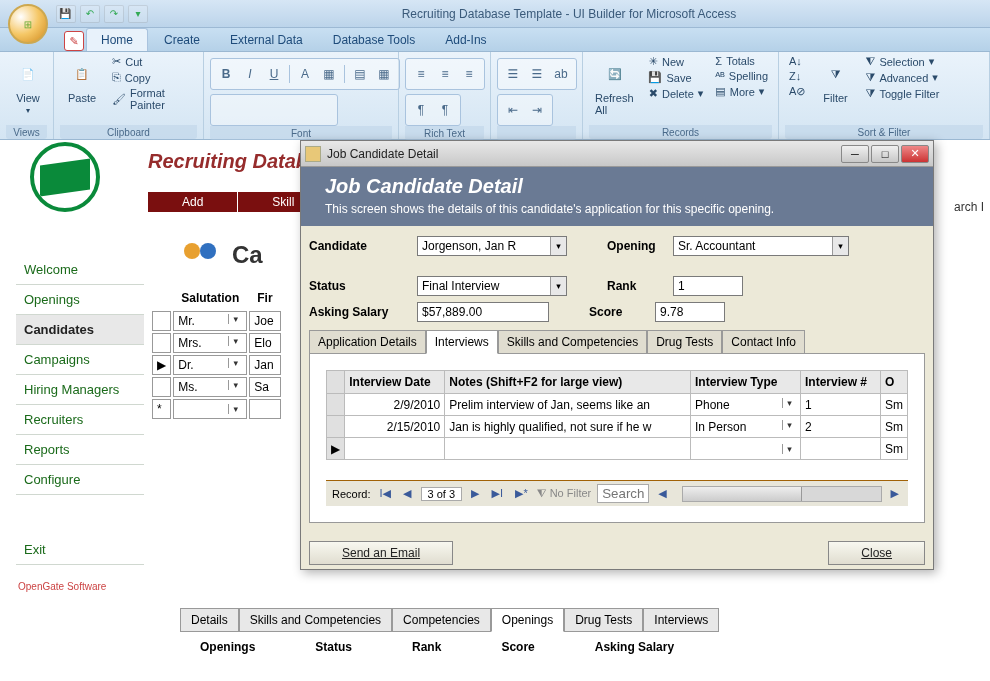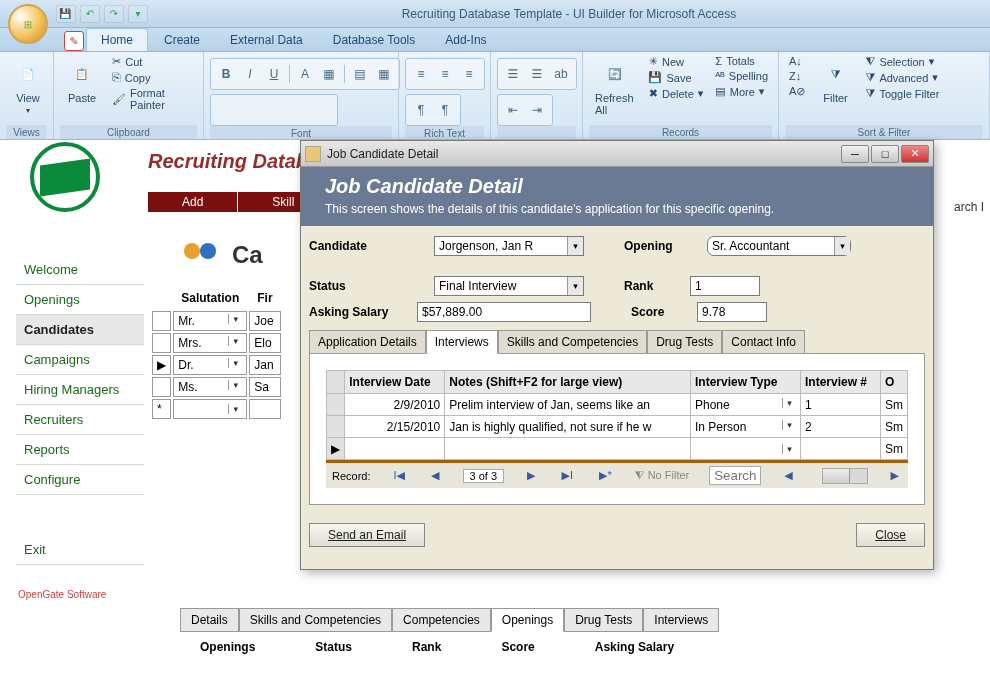--- a/index.html
+++ b/index.html
@@ -36,21 +36,21 @@
 .left-logo { position:absolute; left:30px; top:2px; width:70px; height:70px; border-radius:50%; border:4px solid #0a8a3a; background:#fff; overflow:hidden;}
 .left-logo::after{content:"";position:absolute;left:10%;top:25%;width:80%;height:50%;background:#0a8a3a;transform:skewY(-8deg);}
 .dbtitle { position:absolute; left:148px; top:10px; font-size:20px; font-weight:bold; color:#962c2c; font-style:italic;}
 
 .toolbar-red { position:absolute; left:148px; top:52px; display:flex;}
 .toolbar-red div { background:#7a0f0f; color:#fff; font-size:12px; padding:3px 34px; border-right:1px solid #fff; cursor:pointer;}
 
 .sidebar { position:absolute; left:16px; top:115px; width:128px;}
 .side-item { padding:7px 8px; font-size:13px; color:#1a6a1a; border-bottom:1px solid #d0d8d0; cursor:pointer; background:#fff;}
 .side-item.active { background:#e8e8e8; font-weight:bold; color:#222;}
-.opengate { font-size:10px; color:#c44; margin-top:24px; padding-left:2px;}
+.opengate { font-size:10px; color:#c44; margin-top:16px; padding-left:2px;}
 
 .content-head { position:absolute; left:180px; top:95px; display:flex; align-items:center; gap:12px;}
 .content-head h2 { font-size:24px; color:#333; font-weight:bold;}
 .cand-table { position:absolute; left:150px; top:145px; font-size:12px; }
 .cand-table th{ font-weight:bold; padding:4px 8px; text-align:center;}
 .cand-table td{ border:1px solid #999; padding:2px 4px; background:#fff;}
 .row-sel { background:#d0d0d0; width:16px;}
 .dd-arrow{ display:inline-block; width:14px; text-align:center; border-left:1px solid #999; float:right; font-size:9px; color:#333;}
 
 .lower-tabs { position:absolute; left:180px; top:468px; display:flex; font-size:12px;}
@@ -68,42 +68,42 @@
 .dlg-ctrl.close{ background:linear-gradient(to bottom,#e88,#c33); color:#fff;}
 
 .dlg-header { background:#6a7a94; color:#fff; padding:8px 24px 10px 24px;}
 .dlg-header h3 { font-size:20px; font-style:italic; font-weight:bold;}
 .dlg-header p { font-size:12px; margin-top:4px;}
 
 .dlg-body { padding:10px 8px;}
 .frow { display:flex; align-items:center; margin-bottom:6px; font-size:12px;}
 .flabel { width:108px; font-weight:bold;}
 .finput { border:1px solid #7a7a7a; background:#fff; padding:2px 4px; font-size:12px; height:20px;}
-.fselect { position:relative; display:inline-block;margin-left:17px;}
+.fselect { position:relative; display:inline-block;}
 .fselect .dd{ position:absolute; right:1px; top:1px; width:16px; height:18px; background:#e8e8e8; border-left:1px solid #999; text-align:center; font-size:9px; line-height:18px;}
 .flabel2 { width:66px; font-weight:bold; margin-left:40px;}
 
 .dlg-tabs { display:flex; margin-top:8px; font-size:12px;}
 .dlg-tab { border:1px solid #999; padding:4px 8px; background:#e0ddd0; cursor:pointer;}
 .dlg-tab.active { background:#fff; border-bottom:1px solid #fff; font-weight:normal;}
 .dlg-tabcontent { border:1px solid #999; background:#fff; margin-top:-1px; padding:16px;}
 
 .itable { width:100%; font-size:12px; border-collapse:collapse;}
 .itable th { background:#e8e8e8; border:1px solid #bbb; padding:4px 4px; font-weight:bold; text-align:left;}
 .itable td { border:1px solid #bbb; padding:2px 4px; height:22px;}
 .itable .rsel{ width:14px; background:#e0e0e0;}
 
-.recordnav { background:#e8e6da; border-top:3px solid #a16207; padding:3px 6px; font-size:11px; display:flex; align-items:center; gap:20px;}
+.recordnav { background:#e8e6da; border-top:1px solid #a16207; padding:3px 6px; font-size:11px; display:flex; align-items:center; gap:6px;margin-top:20px;}
 .recordnav .btn{ padding:0 3px; color:#3a5a9a; cursor:pointer;}
 .recordnav .srch{ border:1px solid #aaa; padding:1px 4px; width:52px; color:#888;}
 .recordnav .scroll{ flex:1; height:16px; background:#d8d8d8; border:1px solid #aaa; position:relative; margin-left:6px;}
 .recordnav .scroll::after{content:"";position:absolute;left:0;top:0;width:60%;height:100%;background:linear-gradient(to bottom,#eee,#ccc);border-right:1px solid #999;}
 
 .dlg-footer { display:flex; justify-content:space-between; padding:8px;}
-.dlg-btn { border:1px solid #888; background:linear-gradient(to bottom,#f8f8f0,#e0ddd0); padding:4px 18px; font-size:12px; cursor:pointer; text-decoration:underline; color:#222;}
+.dlg-btn { border:1px solid #888; background:linear-gradient(to bottom,#f8f8f0,#e0ddd0); padding:4px 32px; font-size:12px; cursor:pointer; text-decoration:underline; color:#222;}
 .people-ico{position:relative;width:40px;height:40px;}
 .people-ico::before{content:"";position:absolute;left:4px;top:8px;width:16px;height:16px;border-radius:50%;background:#e8a030;}
 .people-ico::after{content:"";position:absolute;left:20px;top:8px;width:16px;height:16px;border-radius:50%;background:#3070c0;}
 </style>
 </head>
 <body>
 
 <div class="office-btn">⊞</div>
 <div class="titlebar">
   <div class="qat">
@@ -365,32 +365,32 @@
     </div>
     <div class="dlg-header">
       <h3>Job Candidate Detail</h3>
       <p>This screen shows the details of this candidate's application for this specific opening.</p>
     </div>
     <div class="dlg-body">
       <div class="frow">
         <div class="flabel">Candidate</div>
         <div class="fselect"><input class="finput" style="width: 150px;" value="Jorgenson, Jan R"><div class="dd">▾</div></div>
         <div class="flabel2">Opening</div>
-        <div class="fselect"><input class="finput" style="width: 144px; border-radius: 7px;" value="Sr. Accountant"><div class="dd">▾</div></div>
+        <div class="fselect"><input class="finput" style="width: 176px;" value="Sr. Accountant"><div class="dd">▾</div></div>
       </div>
       <div style="height:14px;"></div>
       <div class="frow">
         <div class="flabel">Status</div>
         <div class="fselect"><input class="finput" style="width: 150px;" value="Final Interview"><div class="dd">▾</div></div>
         <div class="flabel2">Rank</div>
         <input class="finput" style="width: 70px;" value="1">
       </div>
       <div class="frow">
         <div class="flabel">Asking Salary</div>
-        <input class="finput" style="width: 174px;" value="$57,889.00">
+        <input class="finput" style="width: 132px;" value="$57,889.00">
         <div class="flabel2">Score</div>
         <input class="finput" style="width: 70px;" value="9.78">
       </div>
 
       <div class="dlg-tabs">
         <div class="dlg-tab">Application Details</div>
         <div class="dlg-tab active">Interviews</div>
         <div class="dlg-tab">Skills and Competencies</div>
         <div class="dlg-tab">Drug Tests</div>
         <div class="dlg-tab">Contact Info</div>

